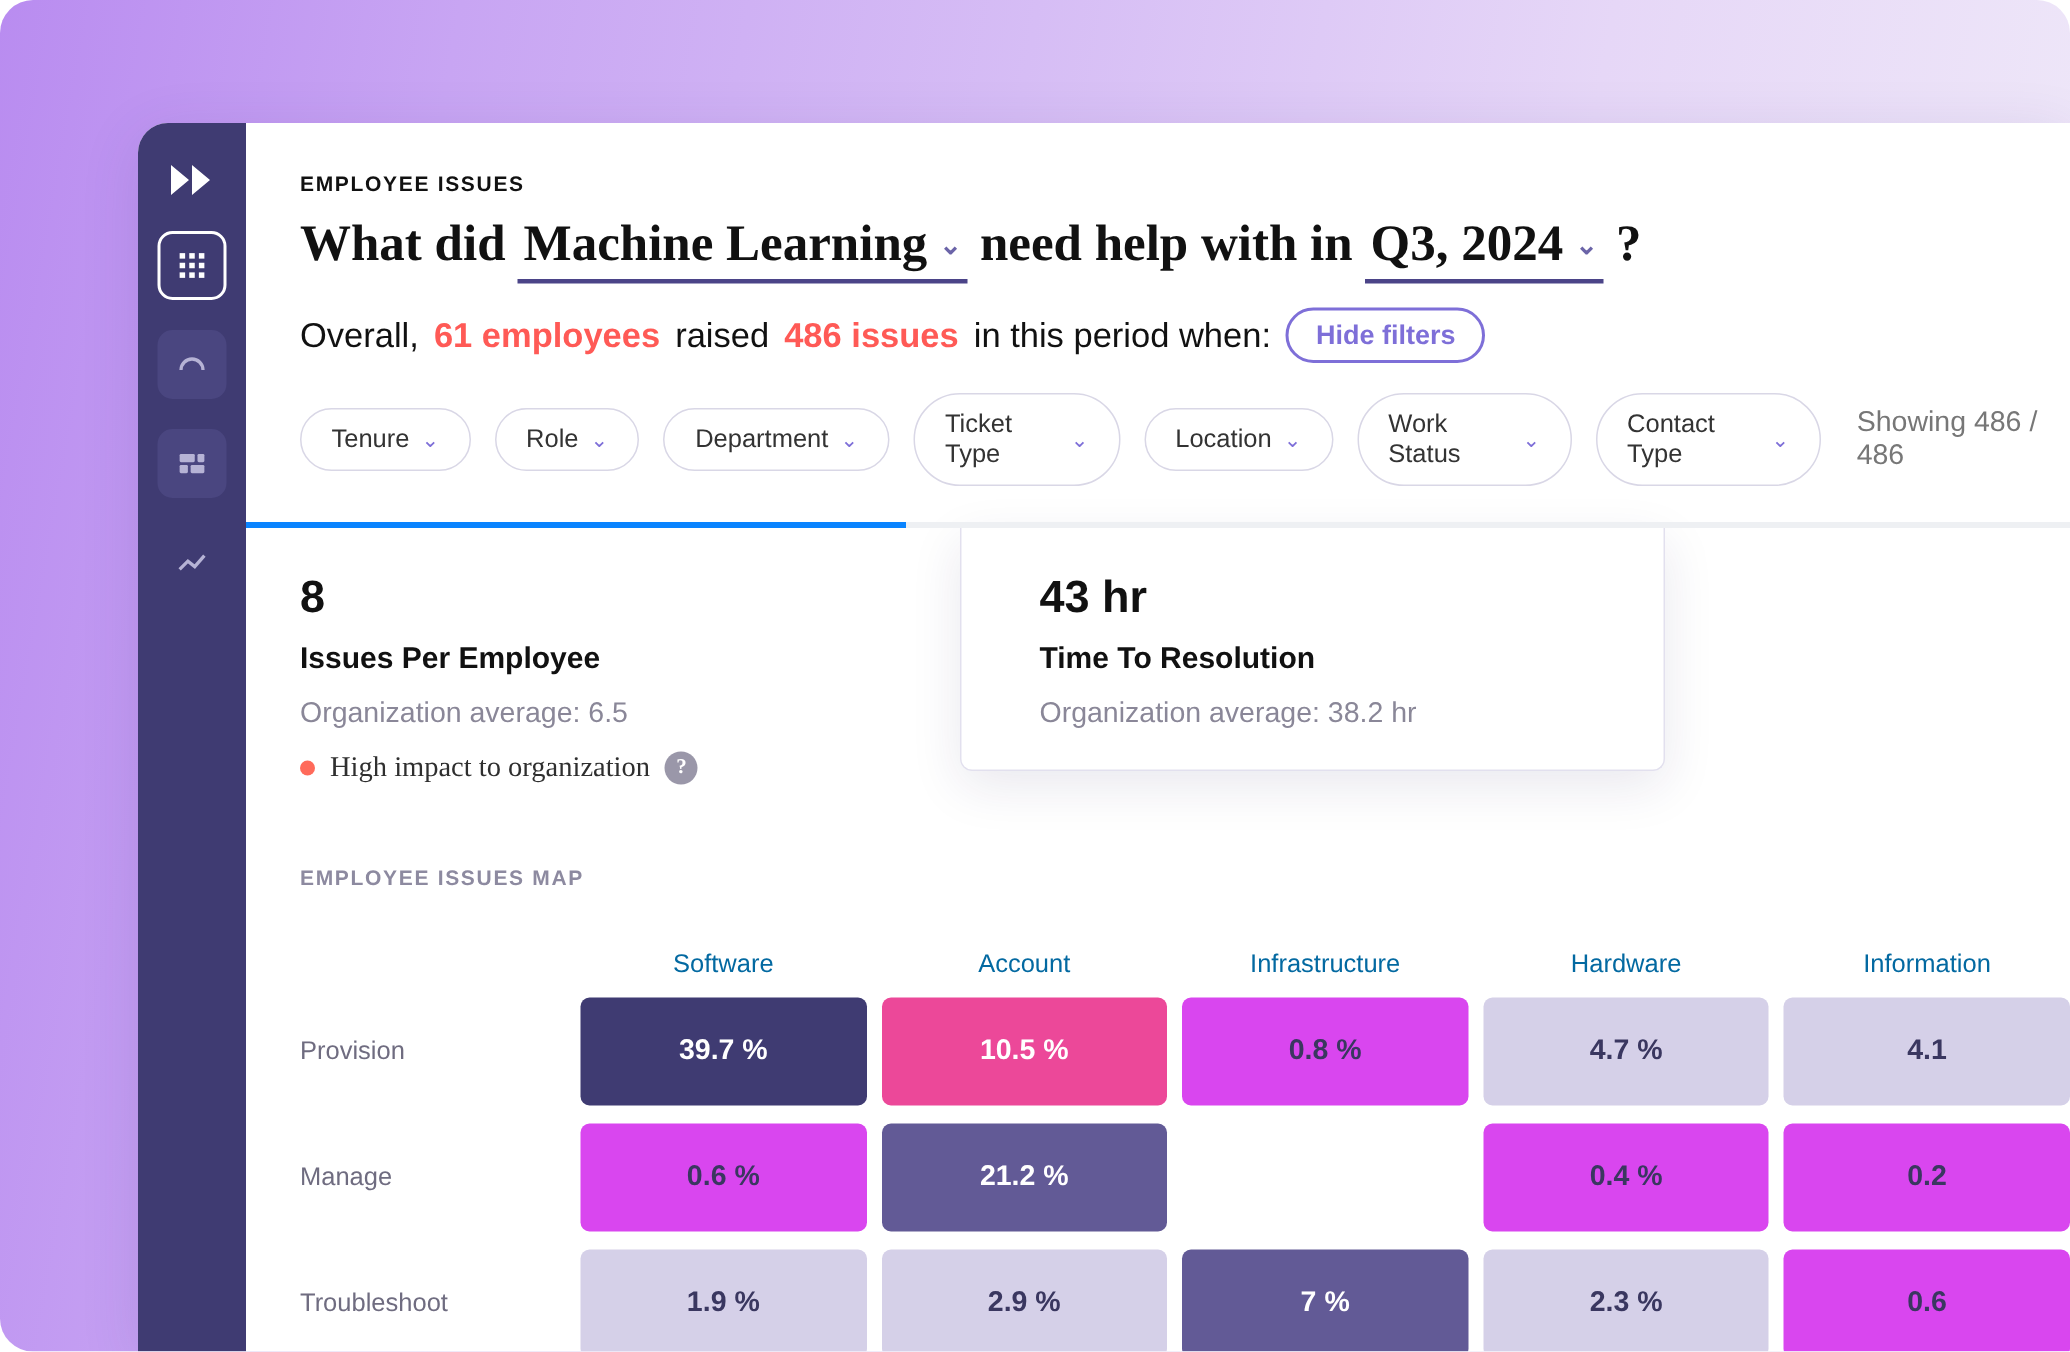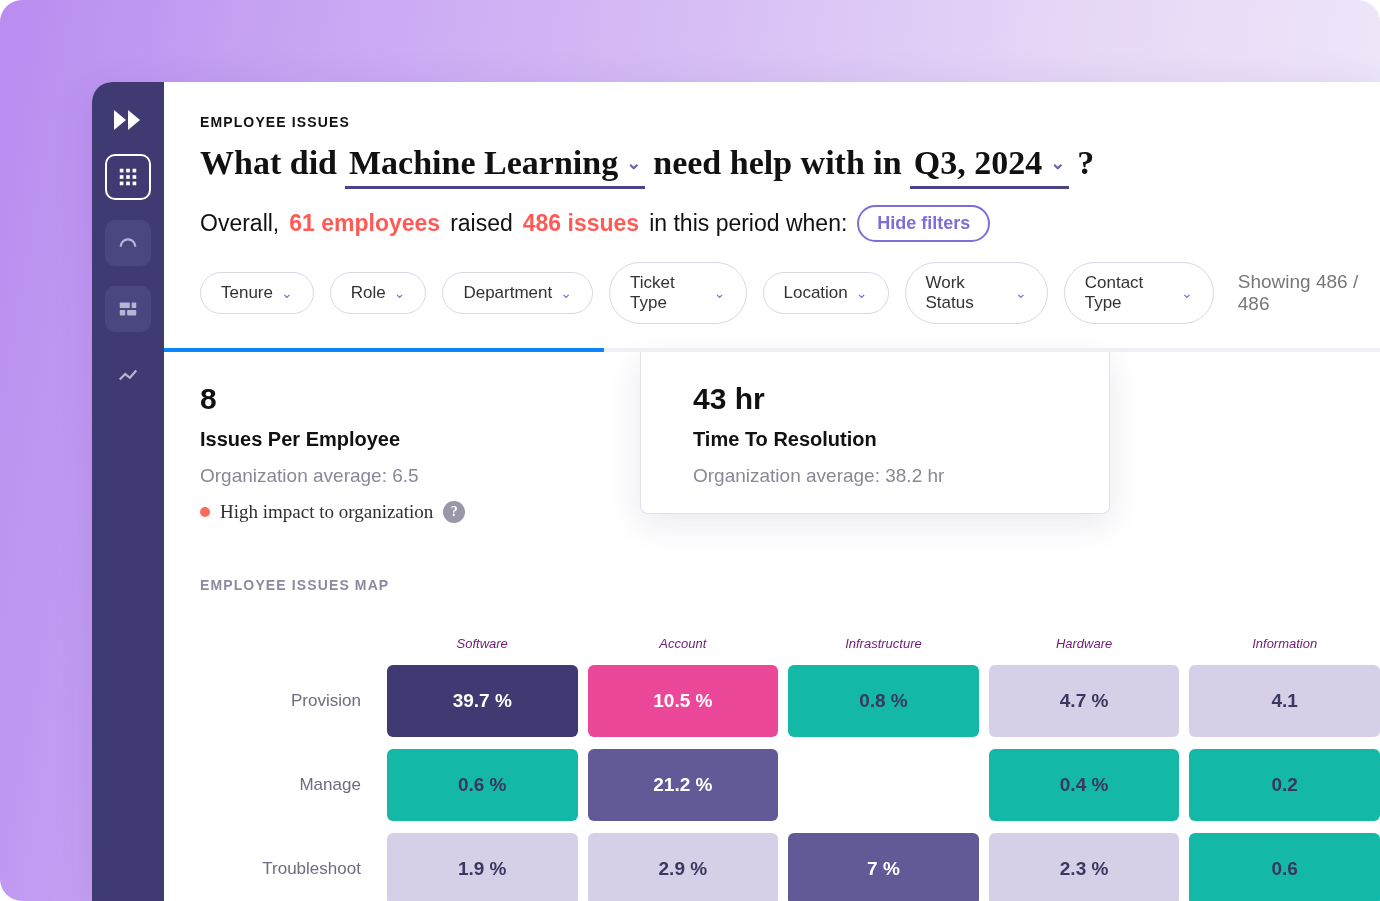--- a/index.html
+++ b/index.html
@@ -68,32 +68,32 @@
   }
   .metric-val { font-size: 30px; font-weight: 700; color:#111; }
   .metric-lbl { margin-top: 12px; font-size: 20px; font-weight: 600; color:#111; }
   .metric-sub { margin-top: 14px; font-size: 19px; color:#8a8798; }
   .impact { margin-top: 14px; font-size: 19px; color:#2f2f2f; display:flex; align-items:center; gap:10px;font-family:Liberation Serif, serif;}
   .impact .dot { width:10px; height:10px; border-radius:50%; background:#ff6a5a; }
   .impact .q { width:22px;height:22px;border-radius:50%;background:#9a97a9;color:#fff;font-size:14px;display:inline-flex;align-items:center;justify-content:center;font-weight:700;}
   .section-eyebrow { margin-top: 28px; font-size: 14px; font-weight: 700; letter-spacing:.08em; color:#8d8aa0; }
   .heatmap { margin-top: 40px; }
   .h-row { display:flex; align-items:center; gap: 10px; }
-  .h-rowlabel { width: 200px; text-align:right; font-size: 17px; color:#6f6c80; padding-right: 16px;}
+  .h-rowlabel { width: 200px; font-size: 17px; color:#6f6c80; padding-right: 16px;}
   .h-row.header .h-rowlabel { visibility:hidden; }
-  .h-col-head { width: 218px; text-align:center; font-size:13px; color:#701a75;font-style:italic; }
+  .h-col-head { width: 218px; text-align:center; font-size:17px; color:#0369a1; }
   .h-cell {
     width: 218px; height: 72px; border-radius: 6px;
     display:flex; align-items:center; justify-content:center;
     font-size: 19px; font-weight: 700; color:#3a3760;
   }
   .h-row.data { margin-top: 12px; }
   .h-row.header { margin-bottom: 6px; }
   
-  .s0 { background:#14b8a6;text-align:right; }
+  .s0 { background:#d946ef;text-align:right; }
   .s1 { background:#d5d0e8; }
   .s3 { background:#ec4899; color:#fff;}
   .s4 { background:#625a96; color:#fff;}
   .s5 { background:#3f3b72; color:#fff;}
   .sE { background:transparent; }
 </style>
 </head>
 <body>
 
 <div class="bg">

